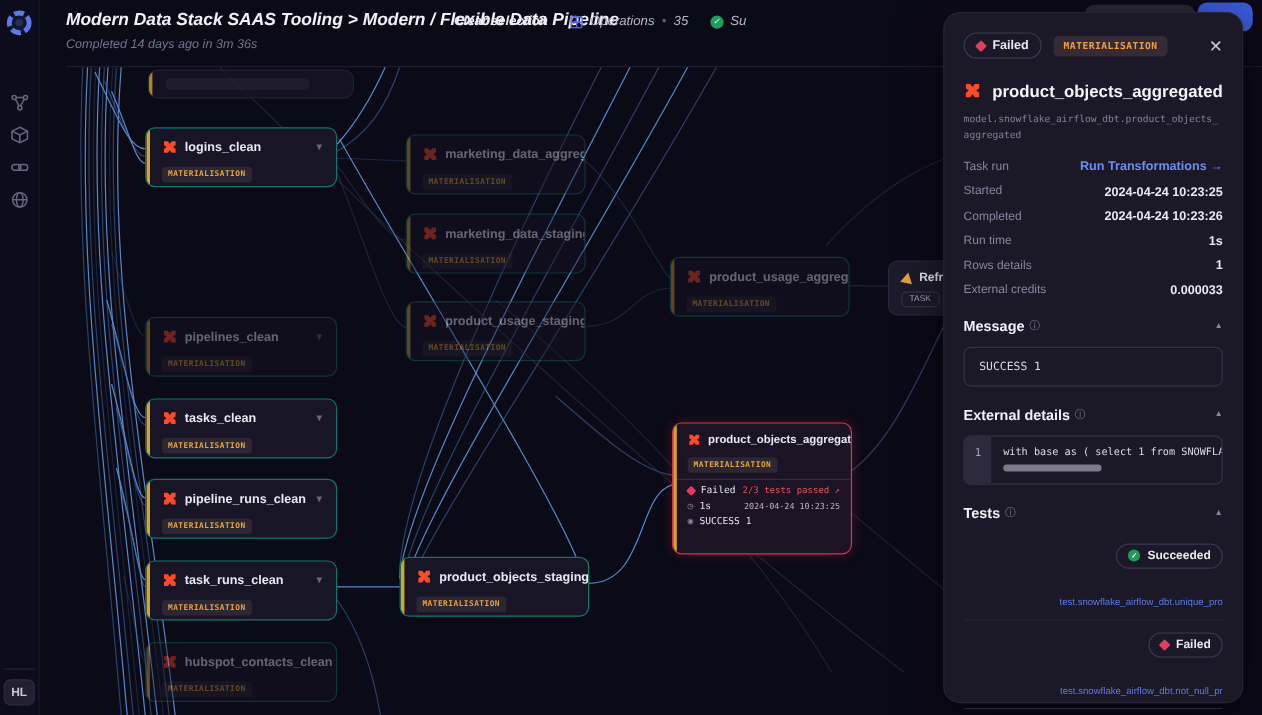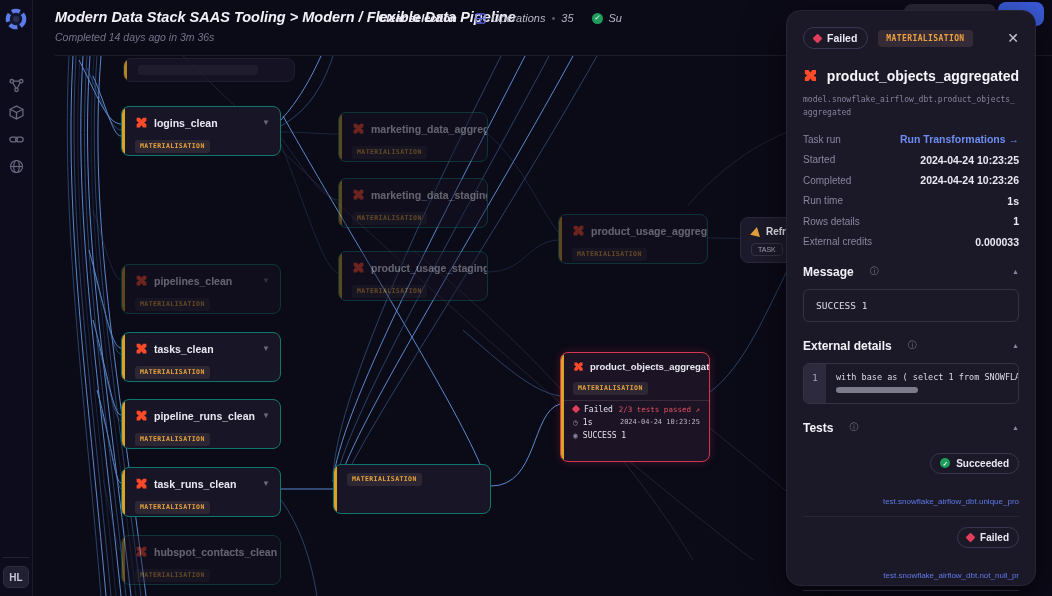--- a/index.html
+++ b/index.html
@@ -77,21 +77,21 @@
   .pmat { font-family:"DejaVu Sans Mono", monospace; font-size:8px; font-weight:700; letter-spacing:.4px; color:#f0a13f; background:#342b36; border-radius:4px; padding:4px 8px; }
   .p-close { margin-left:auto; color:#c9c8d6; font-size:14px; cursor:pointer; }
   .p-titlerow { display:flex; align-items:center; gap:9px; margin-top:17px; }
   .p-title { font-size:14px; font-weight:700; color:#f5f4fa; }
   .p-sub { margin-top:8px; font-size:8px; color:#85839c; line-height:1.65; word-break:break-all; width:216px; }
   .p-details { margin-top:14px; }
   .p-drow { display:flex; align-items:center; justify-content:space-between; margin-bottom:8.5px; }
   .p-dlabel { font-size:10px; color:#8886a0; }
   .p-dval { font-size:10.5px; font-weight:700; color:#e9e8f2; }
   .p-dval.link { color:#6d8df2; font-weight:600; cursor:pointer; }
-  .p-sec { display:flex; align-items:center; gap:16px; margin-top:17px; }
+  .p-sec { display:flex; align-items:center; gap:4px; margin-top:17px; }
   .p-sec h3 { font-size:12px; font-weight:700; color:#f2f1f8; }
   .info { color:#77758c; font-size:9px; }
   .collapse { margin-left:auto; color:#8886a0; font-size:7px; cursor:pointer; }
   .codebox { margin-top:10px; border:1px solid #343247; border-radius:6px; font-family:"DejaVu Sans Mono", monospace; font-size:9.5px; color:#dcdbe8; }
   .codebox.simple { padding:10px 12px; }
   .extbox { display:flex; margin-top:10px; border:1px solid #343247; border-radius:6px; overflow:hidden; }
   .gutter { width:22px; background:#2c2a3c; color:#a9a8ba; font-family:"DejaVu Sans Mono", monospace; font-size:9px; display:flex; justify-content:center; padding-top:9px; }
   .extcode { flex:1; padding:8px 8px 4px 10px; font-family:"DejaVu Sans Mono", monospace; font-size:8.5px; color:#dcdbe8; white-space:nowrap; overflow:hidden; }
   .hscroll { width:82px; height:6px; background:#7c7b8c; border-radius:3px; margin:5px 0 6px 0; }
   .t-row { display:flex; align-items:flex-end; gap:23px; padding:10px 0; border-top:1px solid #262435;flex-direction:column; }
@@ -326,20 +326,27 @@
         <path d="M3 3h6l3 4 3-4h6v6l-4 3 4 3v6h-6l-3-4-3 4H3v-6l4-3-4-3V3z" fill="#ff4a2a"></path>
       </svg>
     <span class="ntitle">task_runs_clean</span>
     <span class="chev">▼</span>
   </div>
   <div class="nbadges"><span class="mbadge">MATERIALISATION</span></div>
 </div>
 
 <div class="node" style="left:333px;top:464px;width:158px;">
   <span class="stripe"></span>
+  <div class="nhead">
+    <svg class="dbticon" viewBox="0 0 24 24">
+        <path d="M3 3h6l3 4 3-4h6v6l-4 3 4 3v6h-6l-3-4-3 4H3v-6l4-3-4-3V3z" fill="#ff4a2a"></path>
+      </svg>
+    <span class="ntitle">product_objects_staging</span>
+
+  </div>
   <div class="nbadges"><span class="mbadge">MATERIALISATION</span></div>
 </div>
 
 <div class="node dim" style="left:121px;top:535px;">
   <span class="stripe"></span>
   <div class="nhead">
     <svg class="dbticon" viewBox="0 0 24 24">
         <path d="M3 3h6l3 4 3-4h6v6l-4 3 4 3v6h-6l-3-4-3 4H3v-6l4-3-4-3V3z" fill="#ff4a2a"></path>
       </svg>
     <span class="ntitle">hubspot_contacts_clean</span>

